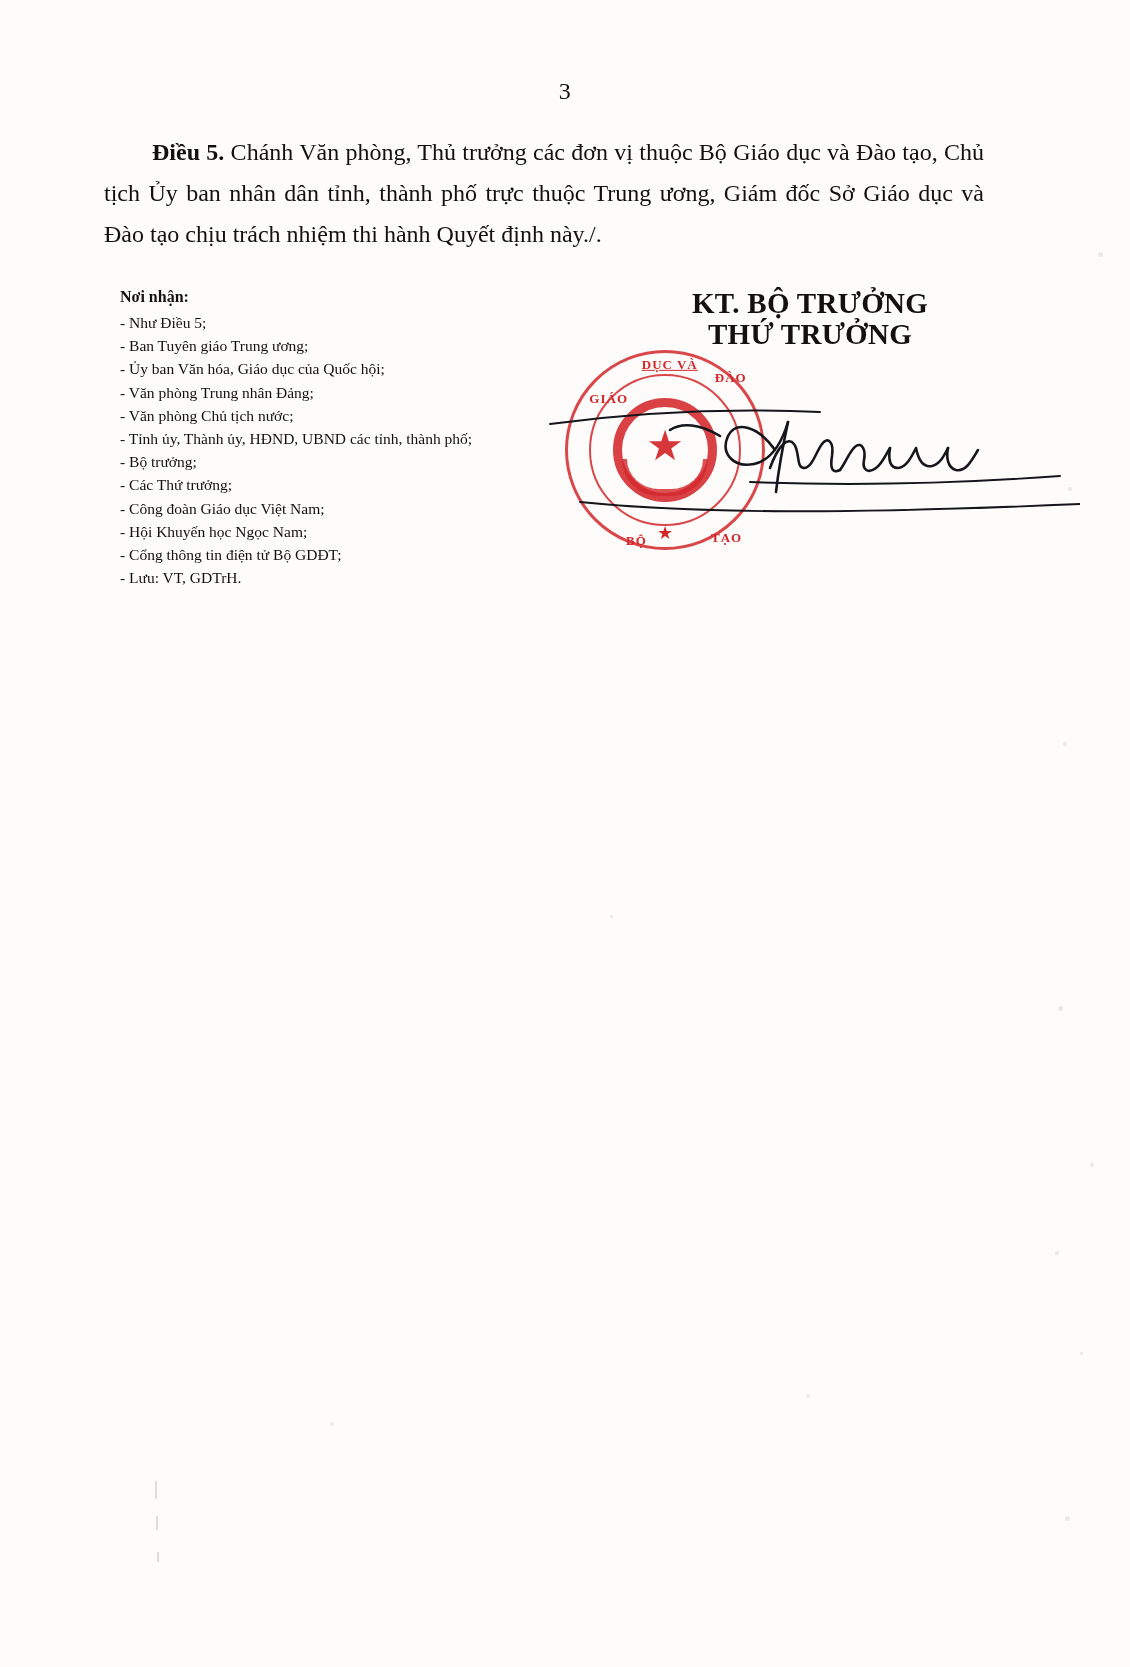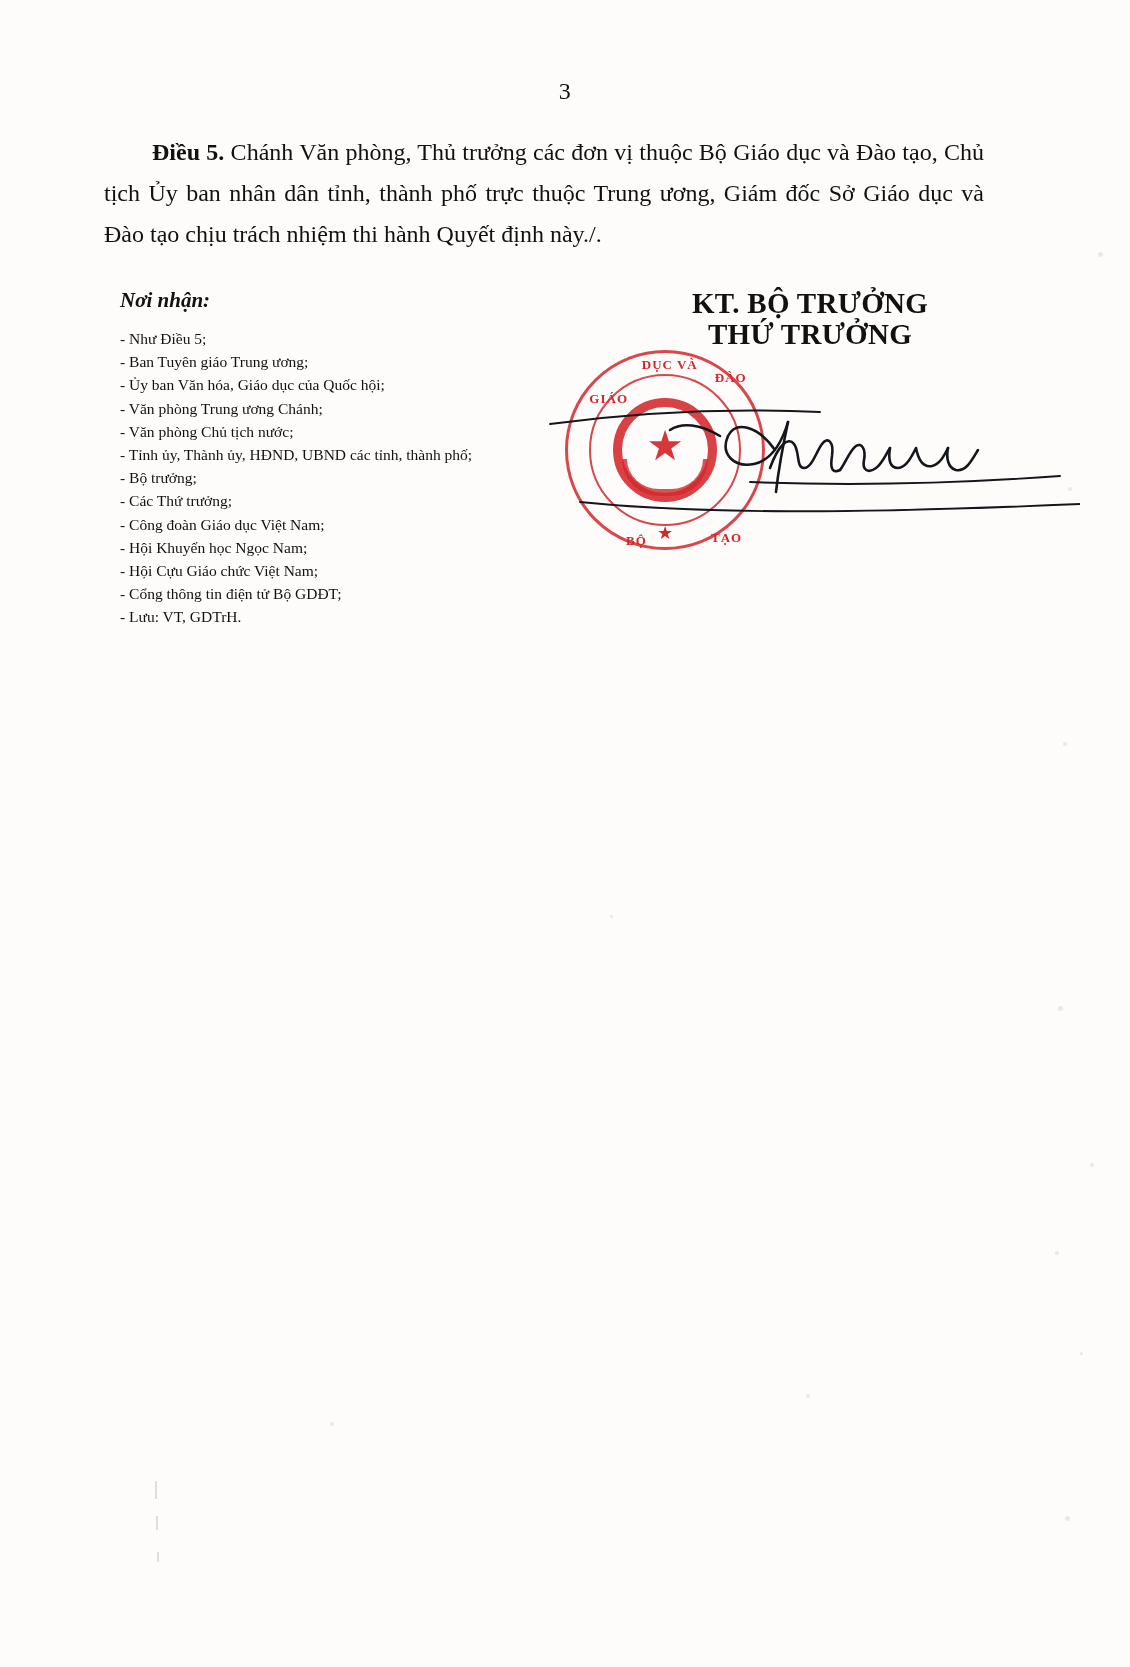--- a/index.html
+++ b/index.html
@@ -64,25 +64,24 @@
     height: 420px;
   }
 
   .recipients {
     position: absolute;
     left: 120px;
     top: 0;
     width: 470px;
   }
   .recipients-title {
-    font-style: italic;
     font-weight: bold;
-    font-size: 21px;
-    color: #111;
-    margin-bottom: 14px;
+    font-size: 16px;
+    color: #111;
+    margin-bottom: 5px;
   }
   .recipients ul {
     list-style: none;
     margin: 0;
     padding: 0;
   }
   .recipients li {
     font-size: 15.5px;
     line-height: 23.2px;
     color: #111;
@@ -231,44 +230,43 @@
   </div>
 
   <div class="lower">
 
     <div class="recipients">
       <div class="recipients-title">Nơi nhận:</div>
       <ul>
         <li>- Như Điều 5;</li>
         <li>- Ban Tuyên giáo Trung ương;</li>
         <li>- Ủy ban Văn hóa, Giáo dục của Quốc hội;</li>
-        <li>- Văn phòng Trung ương Chánh;</li>
+        <li>- Văn phòng Trung nhân Đảng;</li>
         <li>- Văn phòng Chủ tịch nước;</li>
         <li>- Tỉnh ủy, Thành ủy, HĐND, UBND các tỉnh, thành phố;</li>
         <li>- Bộ trưởng;</li>
         <li>- Các Thứ trưởng;</li>
         <li>- Công đoàn Giáo dục Việt Nam;</li>
         <li>- Hội Khuyến học Ngọc Nam;</li>
-        <li>- Hội Cựu Giáo chức Việt Nam;</li>
         <li>- Cổng thông tin điện tử Bộ GDĐT;</li>
         <li>- Lưu: VT, GDTrH.</li>
       </ul>
     </div>
 
     <div class="signature-block">
       <div class="sig-line1">KT. BỘ TRƯỞNG</div>
       <div class="sig-line2">THỨ TRƯỞNG</div>
     </div>
 
     <div class="seal">
       <div class="ring-outer"></div>
       <div class="ring-inner"></div>
       <div class="arc-text">
         <span style="transform: rotate(-52deg) translate(0,-96px) rotate(52deg);">GIÁO</span>
-        <span style="transform: rotate(-14deg) translate(0,-96px) rotate(14deg);">DỤC VÀ</span>
+        <span style="transform: rotate(-14deg) translate(0,-96px) rotate(14deg); text-decoration: underline;">DỤC VÀ</span>
         <span style="transform: rotate(32deg) translate(0,-94px) rotate(-32deg);">ĐÀO</span>
         <span style="transform: rotate(205deg) translate(0,-92px) rotate(-205deg);">BỘ</span>
         <span style="transform: rotate(150deg) translate(0,-92px) rotate(-150deg);">TẠO</span>
       </div>
       <div class="emblem">
         <div class="disc"></div>
         <div class="star">★</div>
         <div class="ears"></div>
       </div>
       <div class="star-bottom">★</div>

